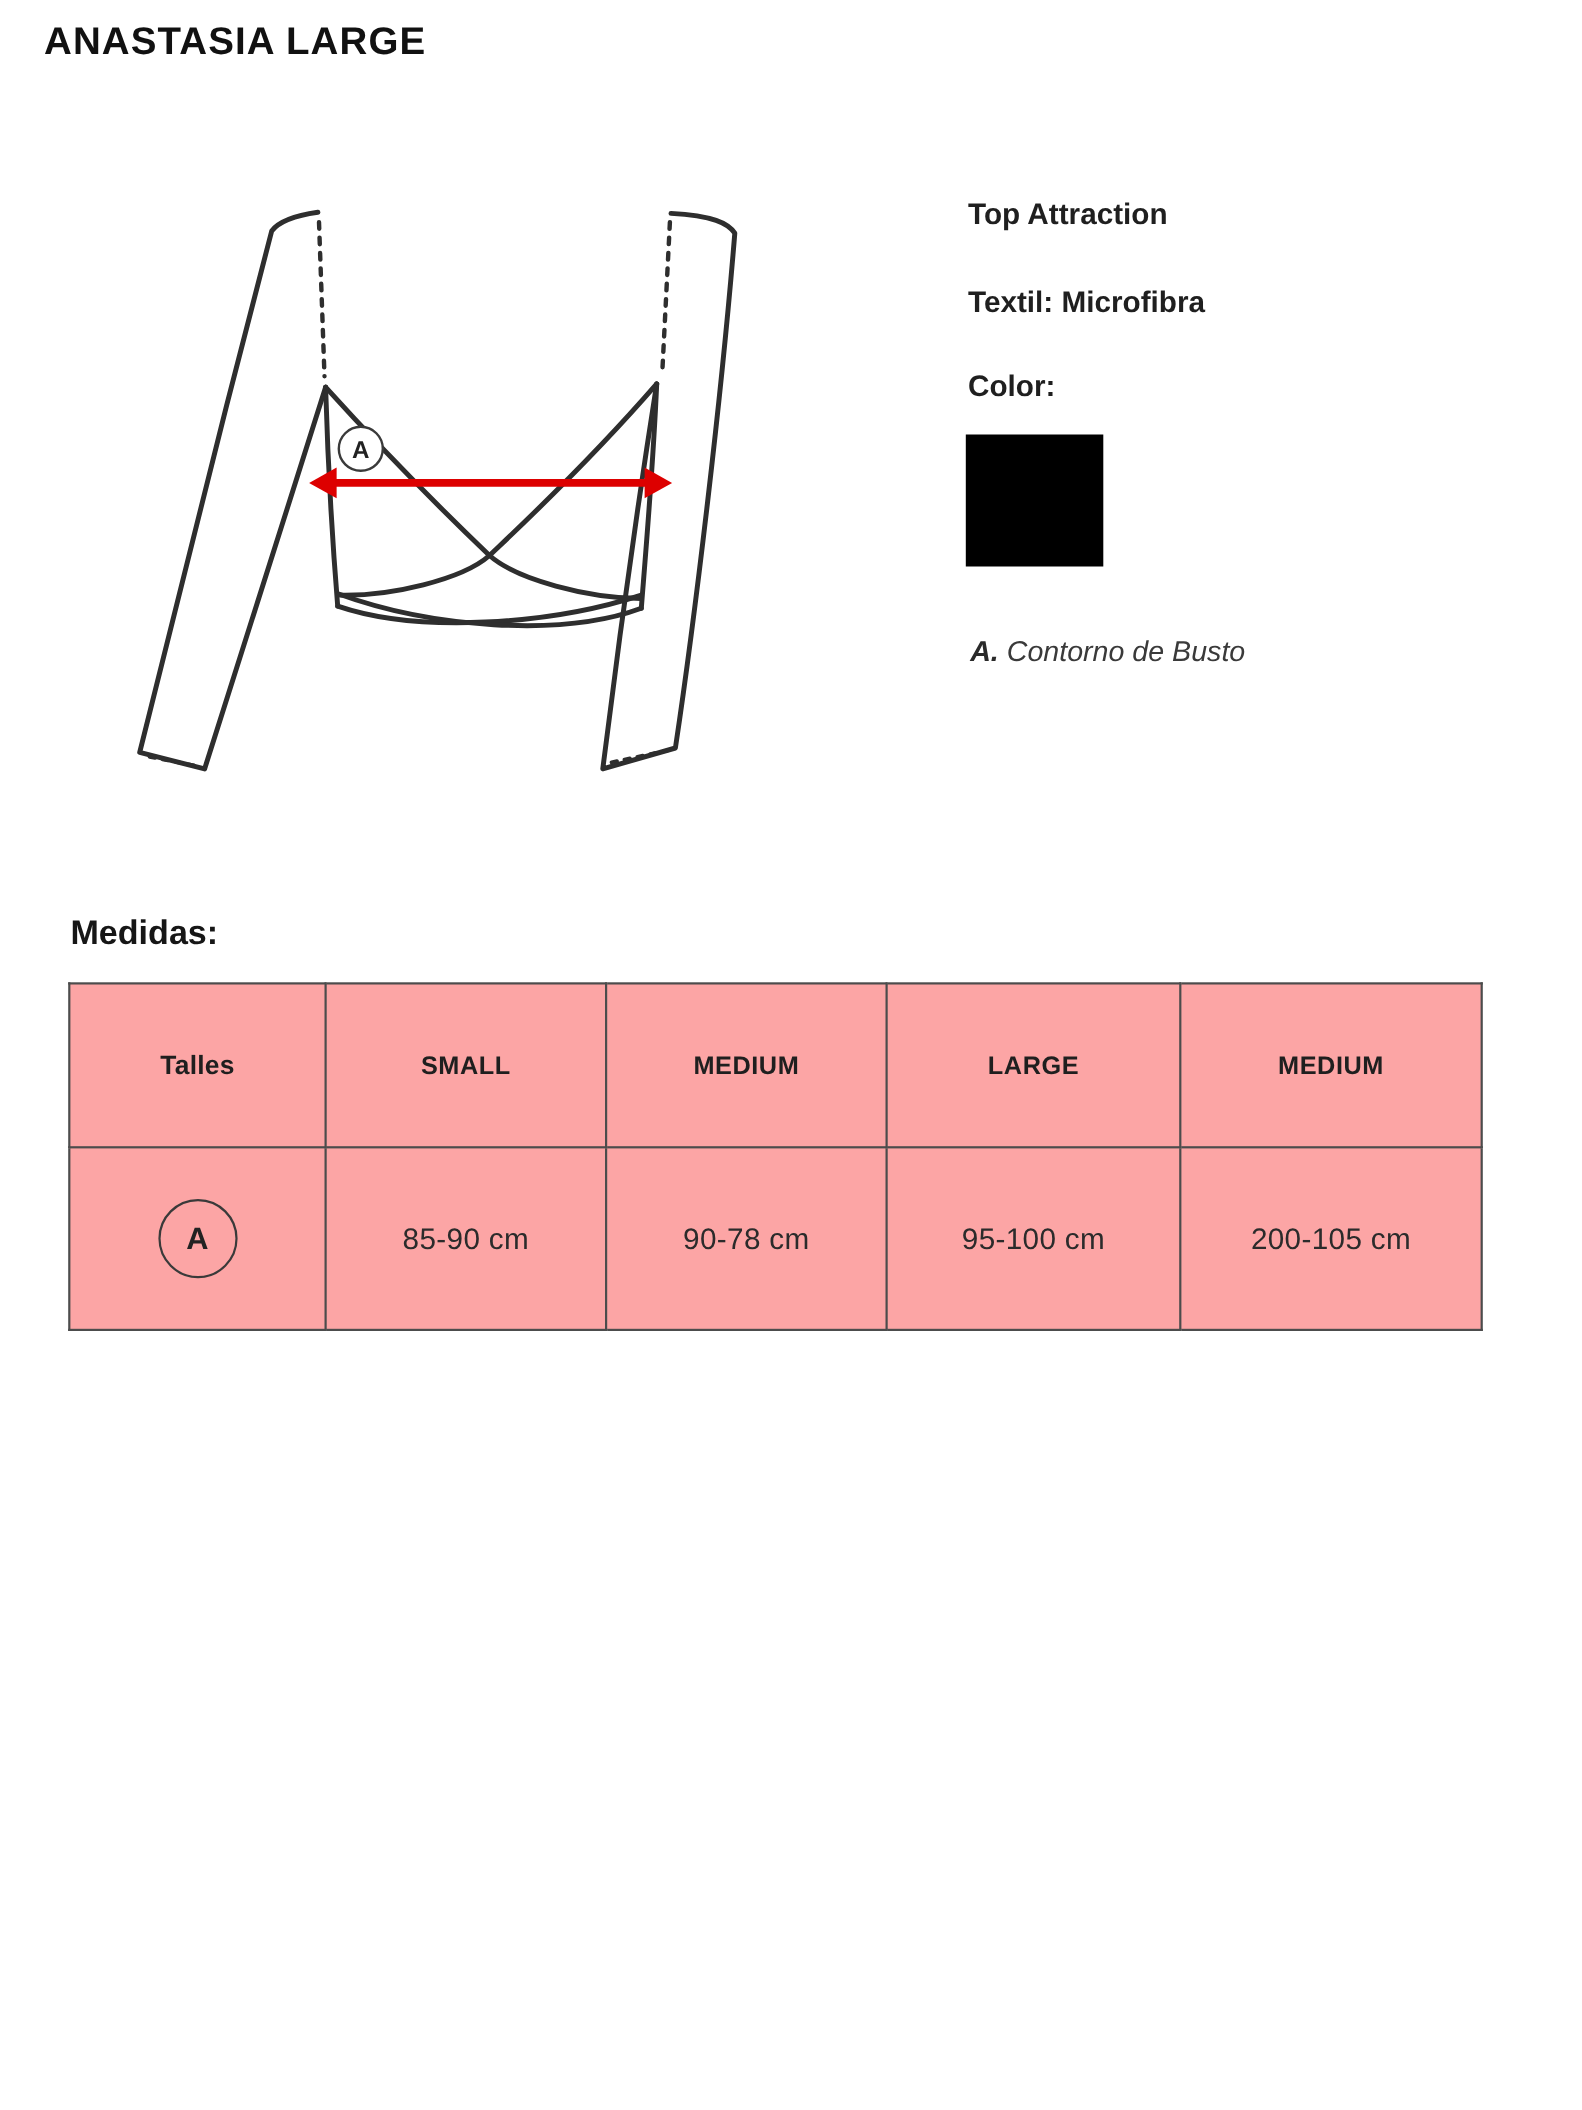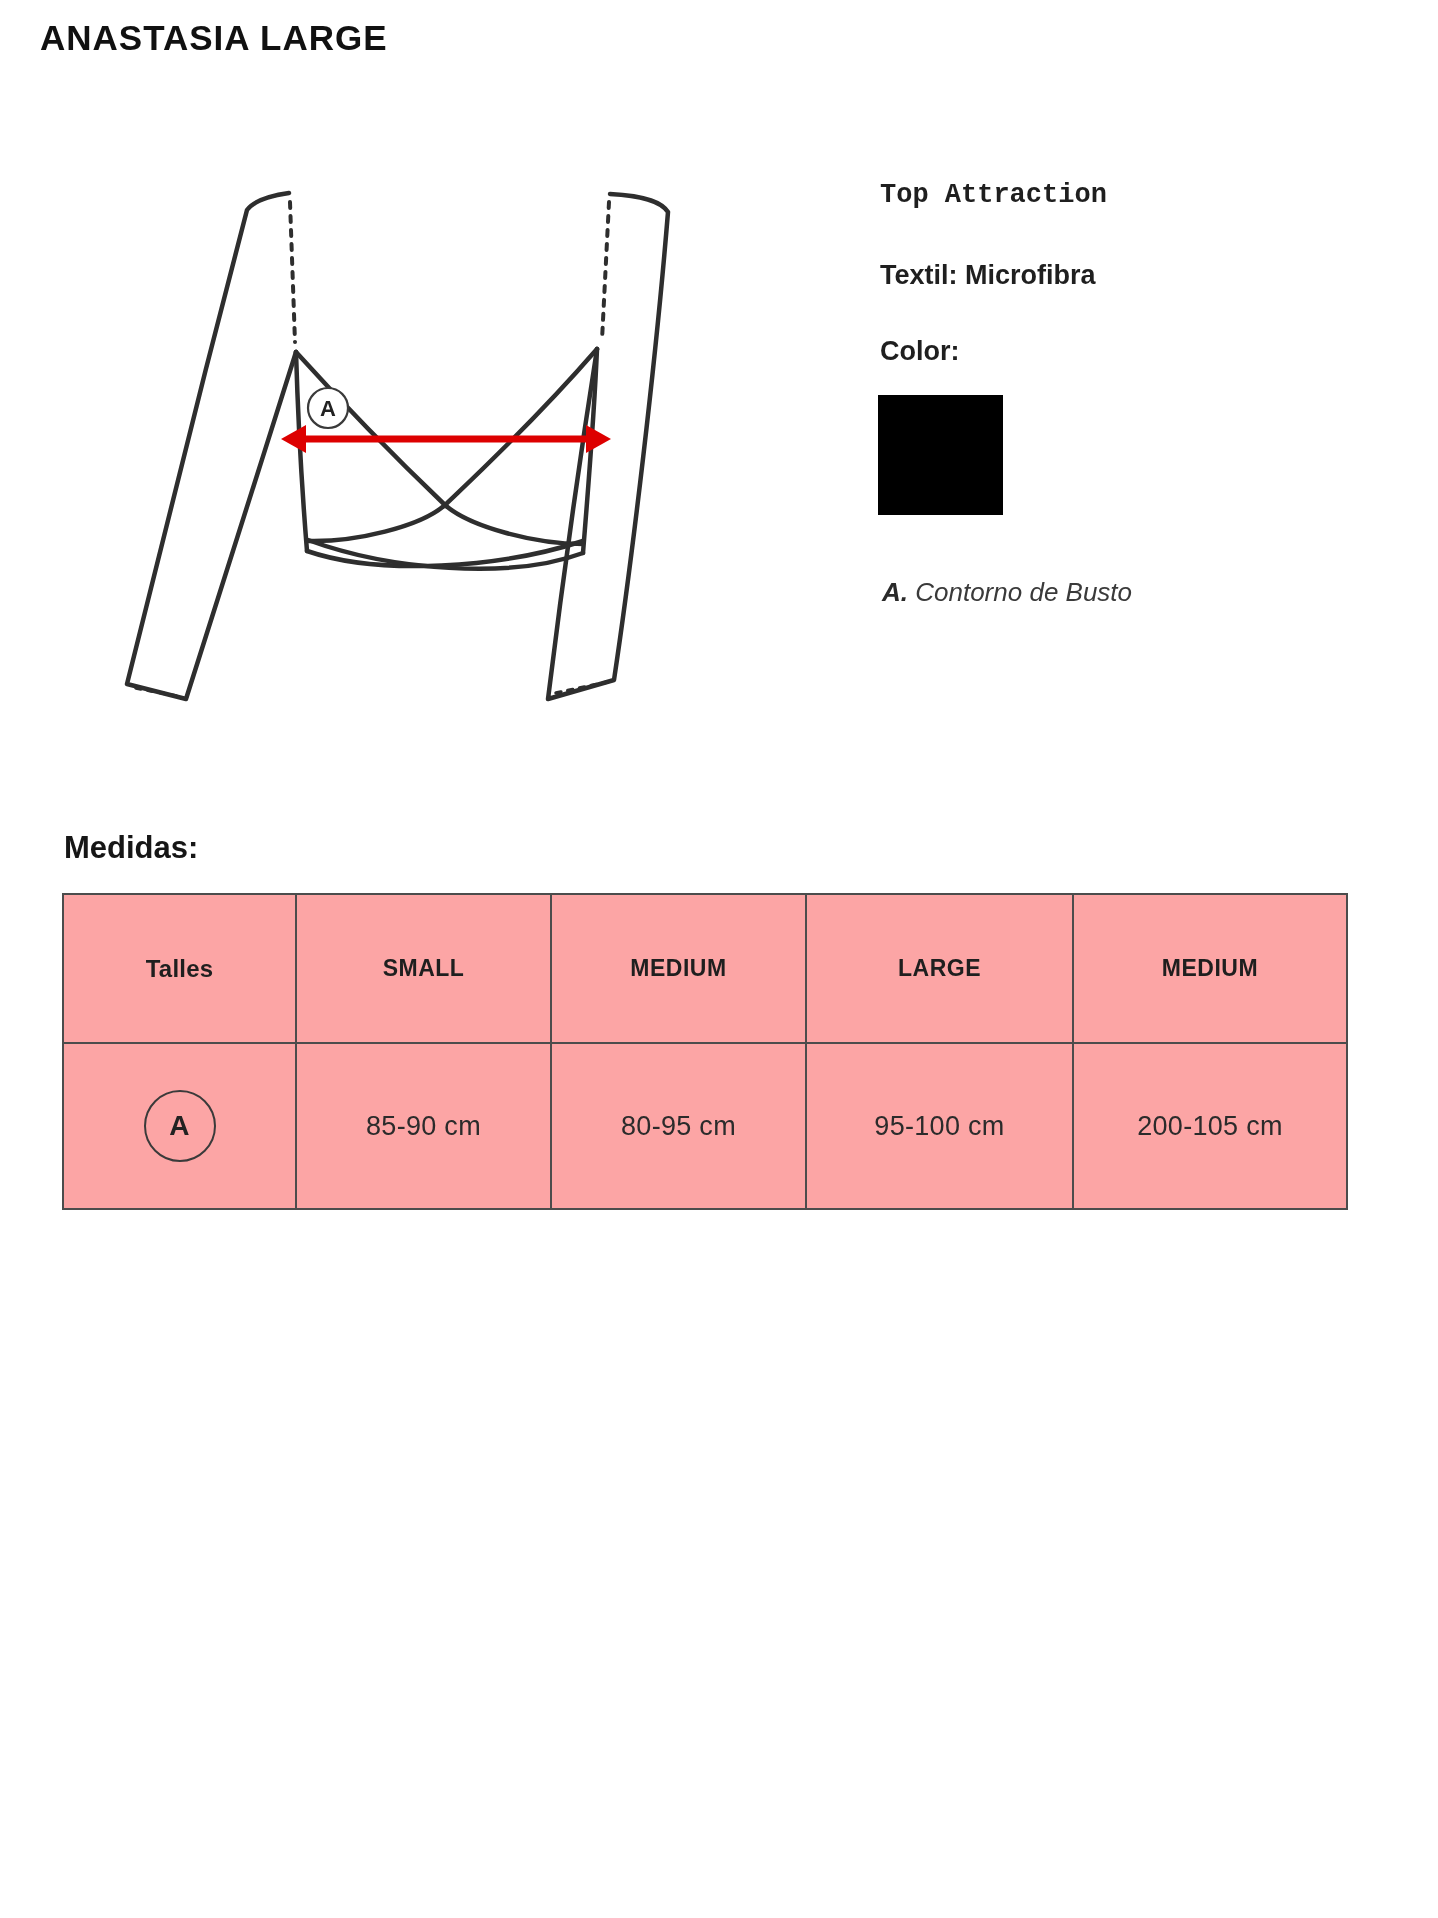--- a/index.html
+++ b/index.html
@@ -11,21 +11,21 @@
     color: #1a1a1a;
     overflow: hidden;
   }
   .page-title {
     position: absolute; left: 40px; top: 18px;
     font-size: 35px; font-weight: 800; letter-spacing: 1px; color: #111;
   }
   .diagram-wrap { position: absolute; left: 100px; top: 140px; width: 620px; height: 620px; }
   .info-block { position: absolute; left: 880px; top: 140px; width: 480px; }
   .info-line { position: absolute; left: 0; font-size: 27px; font-weight: 700; color: #1f1f1f; }
-  .info-product { top: 40px; font-family: Liberation Mono, monospace; }
+  .info-product { top: 40px; }
   .info-textile { top: 120px; }
   .info-color { top: 196px; }
   .swatch {
     position: absolute; left: -2px; top: 255px;
     width: 125px; height: 120px;
   }
   .measure-note { position: absolute; left: 2px; top: 437px; font-size: 26px; font-weight: 400; color: #3a3a3a; font-style: italic; }
   .measure-note b { font-weight: 700; color: #2a2a2a; }
   .medidas-heading {
     position: absolute; left: 64px; top: 818px;
@@ -126,18 +126,18 @@
     </tr>
   </thead>
   <tbody>
     <tr>
       <td>
         <div class="row-circle">
           <span>A</span>
         </div>
       </td>
       <td>85-90 cm</td>
-      <td>80-95 cm</td>
+      <td>90-78 cm</td>
       <td>95-100 cm</td>
       <td>200-105 cm</td>
     </tr>
   </tbody>
 </table>
 
 </body></html>

